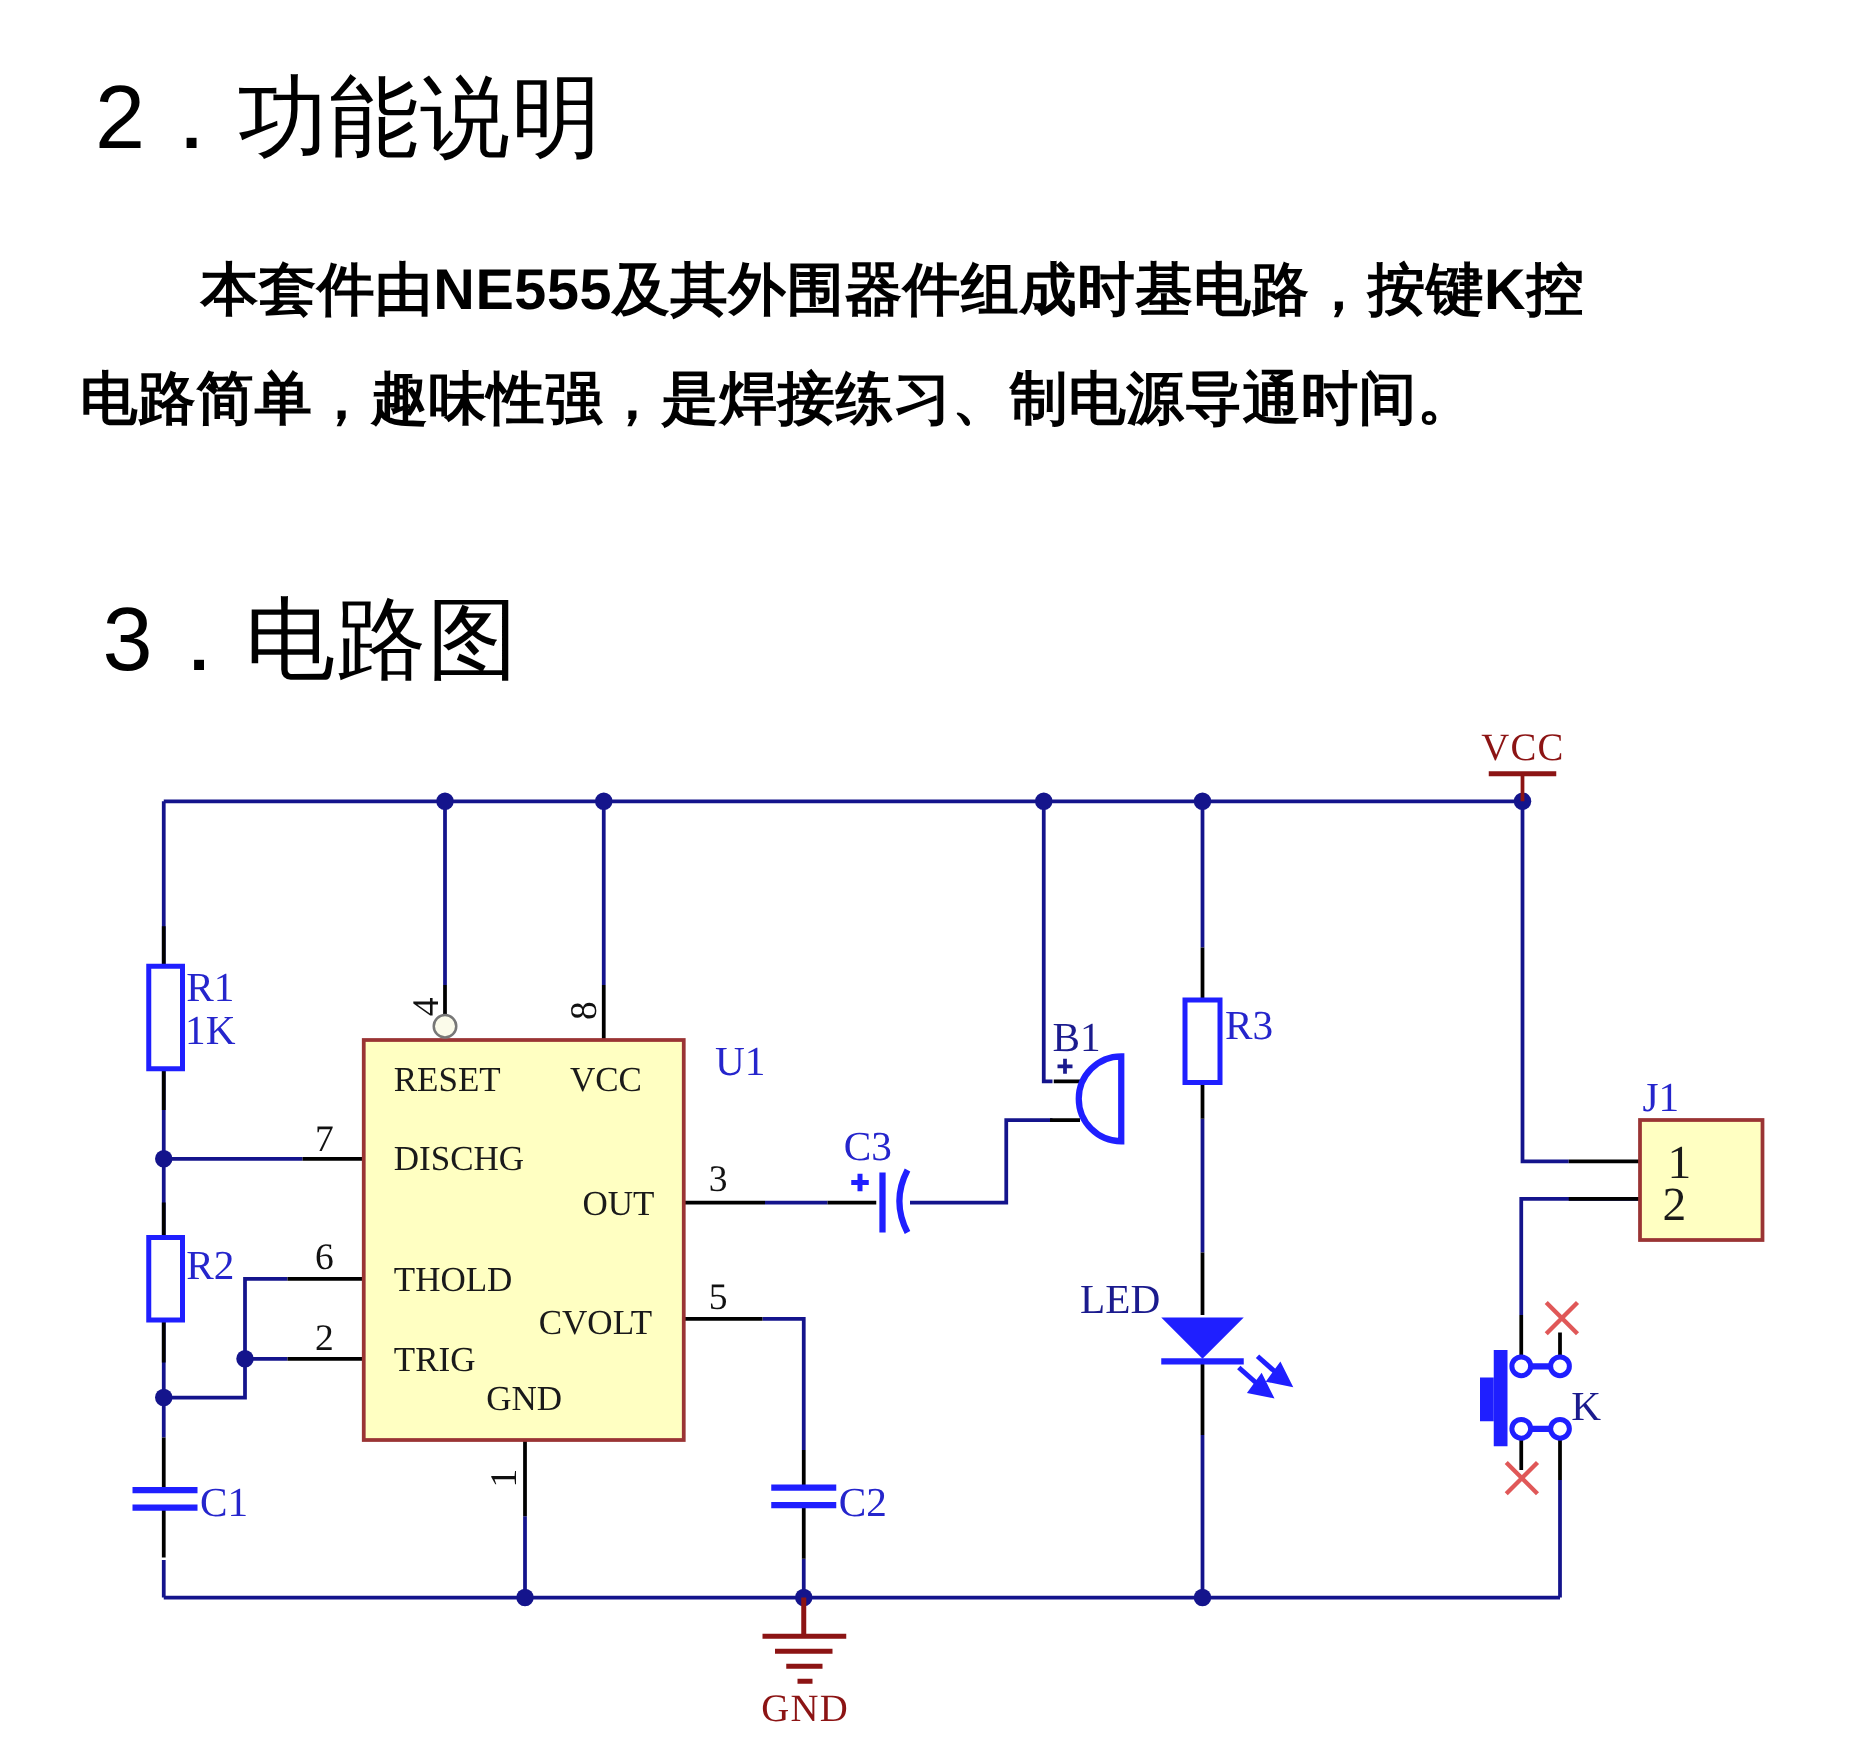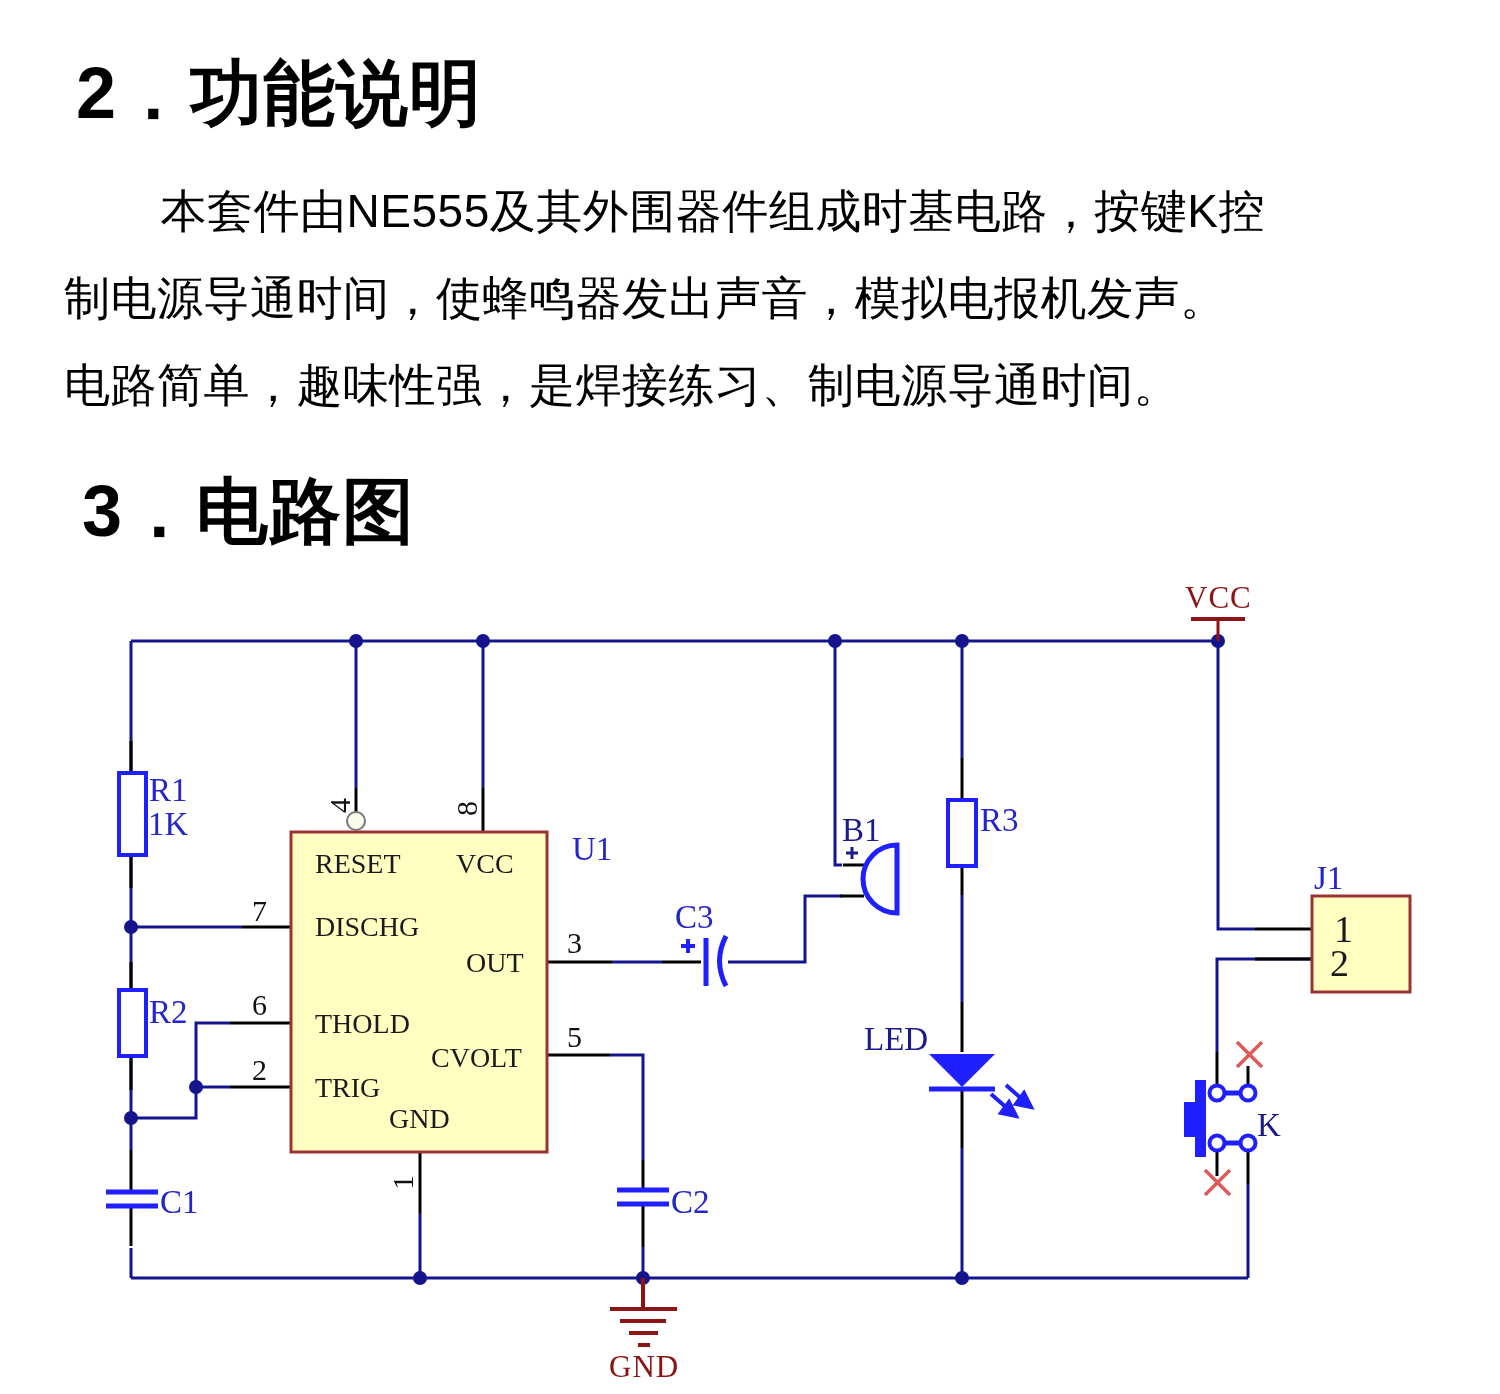--- a/index.html
+++ b/index.html
@@ -1,41 +1,40 @@
 <!DOCTYPE html>
 <html><head>
 <meta charset="utf-8">
 <style>
   html,body{margin:0;padding:0;background:#fff;}
   body{width:1500px;height:1394px;position:relative;overflow:hidden;
        font-family:"Liberation Sans",sans-serif;color:#000;}
-  .h-sec{position:absolute;font-weight:700;font-size:72px;letter-spacing:1px;white-space:nowrap;}
+  .h-sec{position:absolute;font-weight:400;font-size:72px;letter-spacing:1px;white-space:nowrap;}
   #h2{left:76px;top:46px;}
   #h3{left:82px;top:452px;margin-top:12px;}
-  .para{position:absolute;left:64px;top:168px;width:1360px;font-size:46px;
-        line-height:87px;font-weight:400;letter-spacing:0.5px;}
+  .para{position:absolute;left:64px;top:188px;width:1360px;font-size:46px;
+        line-height:87px;font-weight:700;letter-spacing:0.5px;}
   .para .ln{white-space:nowrap;}
   .para .indent{text-indent:2.1em;}
   svg{position:absolute;left:0;top:560px;}
   text{font-family:"Liberation Serif",serif;}
   .icpin{font-size:28px;fill:#1a1a1a;}
   .pnum{font-size:30px;fill:#111;}
   .des{font-size:33px;fill:#2525cc;}
   .desn{font-size:33px;fill:#1b1b8e;}
   .pwr{font-size:31px;fill:#8c1414;letter-spacing:1px;}
   .jnum{font-size:38px;fill:#1a1a1a;}
 </style>
 </head>
 <body>
 
 <div id="h2" class="h-sec">2．功能说明</div>
 
 <div class="para">
   <div class="ln indent">本套件由NE555及其外围器件组成时基电路，按键K控</div>
-  <div class="ln">制电源导通时间，使蜂鸣器发出声音，模拟电报机发声。</div>
   <div class="ln">电路简单，趣味性强，是焊接练习、制电源导通时间。</div>
 </div>
 
 <div id="h3" class="h-sec">3．电路图</div>
 
 <svg width="1500" height="834" viewBox="0 560 1500 834">
 
   <path fill="none" stroke="#14148c" stroke-width="3" d="
     M131 641 H1218
     M131 641 V1150  M131 1248 V1278

